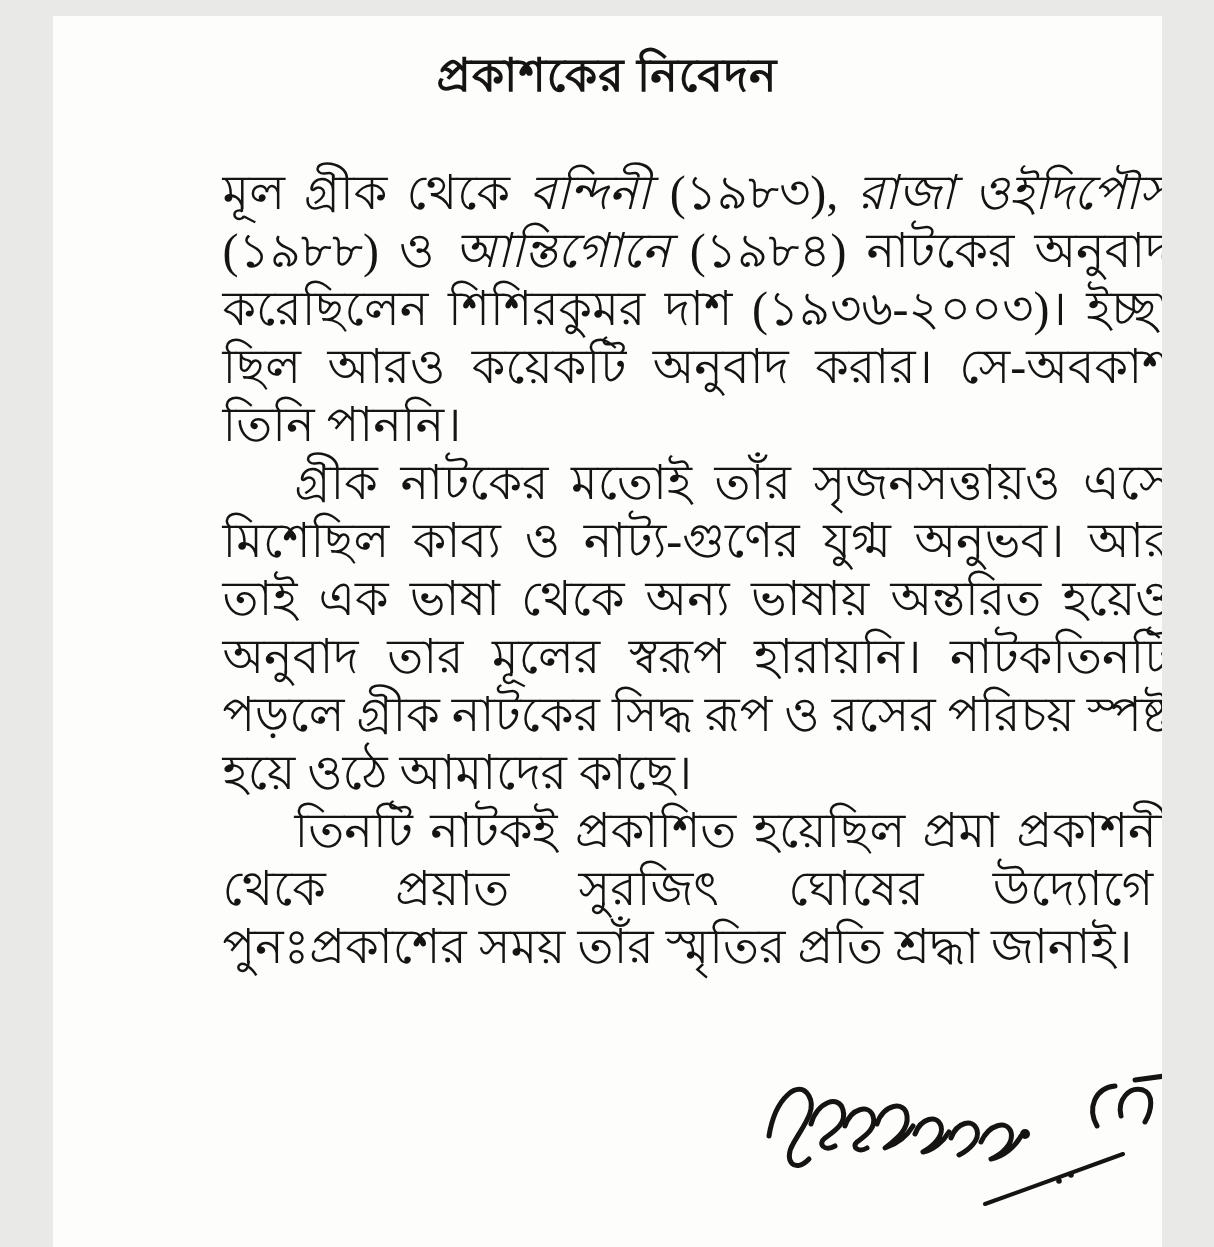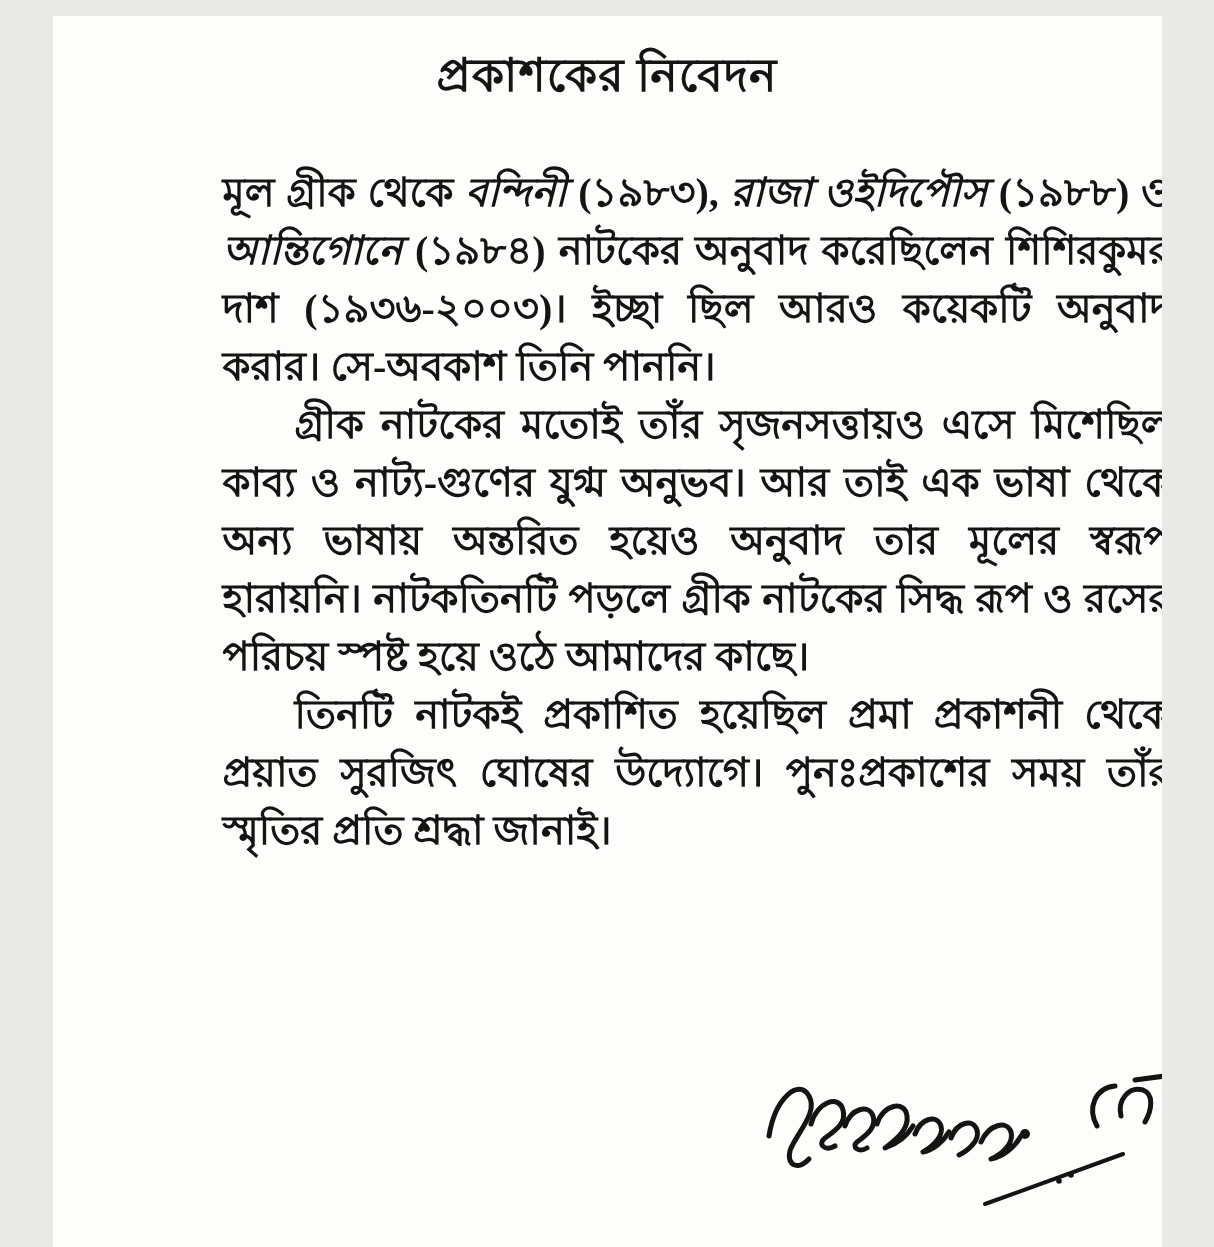--- a/index.html
+++ b/index.html
@@ -27,22 +27,22 @@
     font-size:46px;
     font-weight:bold;
     letter-spacing:1px;
     margin:0;
   }
   .body-text{
     position:absolute;
     top:148px;
     left:170px;
     width:948px;
-    font-size:40px;
-    font-weight:bold;
+    font-size:48px;
+    font-weight:normal;
     line-height:58px;
     text-align:justify;
     text-justify:inter-word;
   }
   .body-text p{
     margin:0;
     padding:0;
   }
   .body-text p.indent{
     text-indent:72px;

